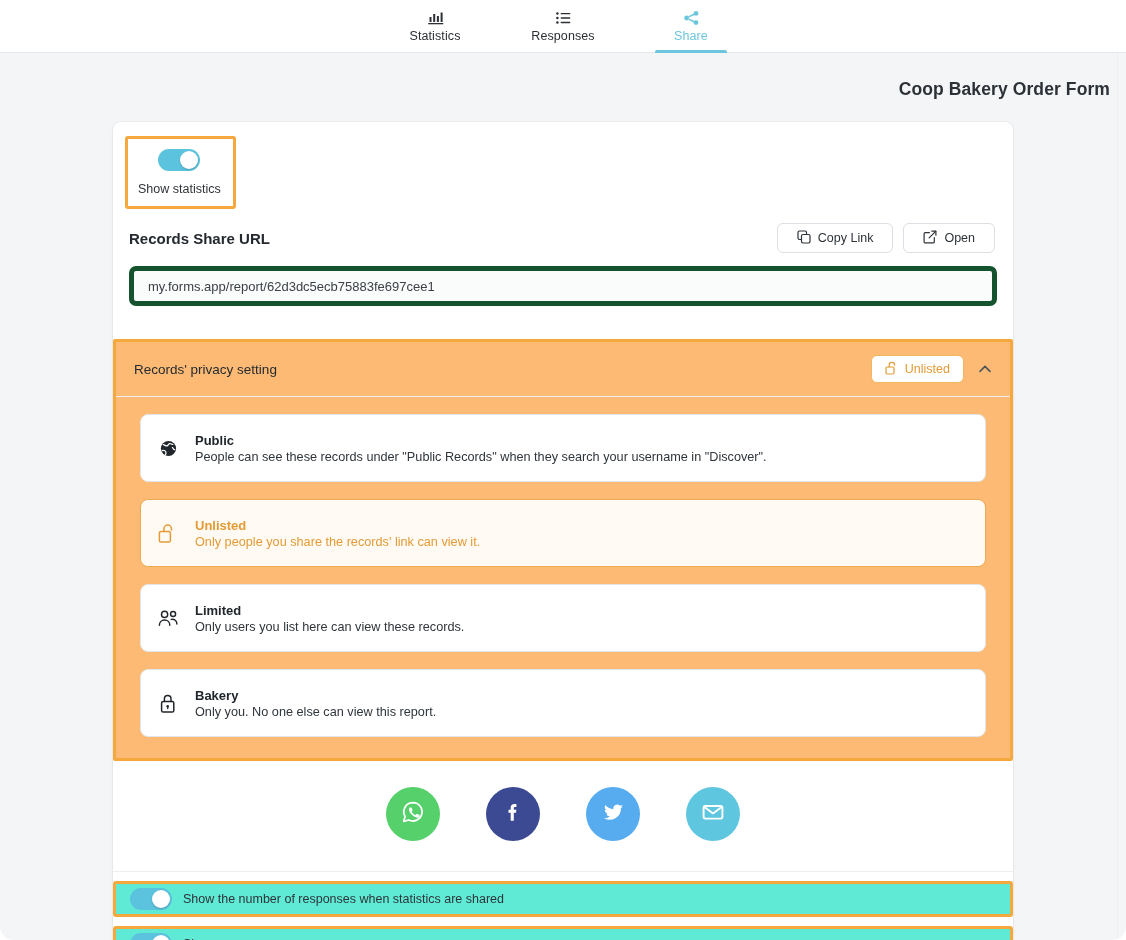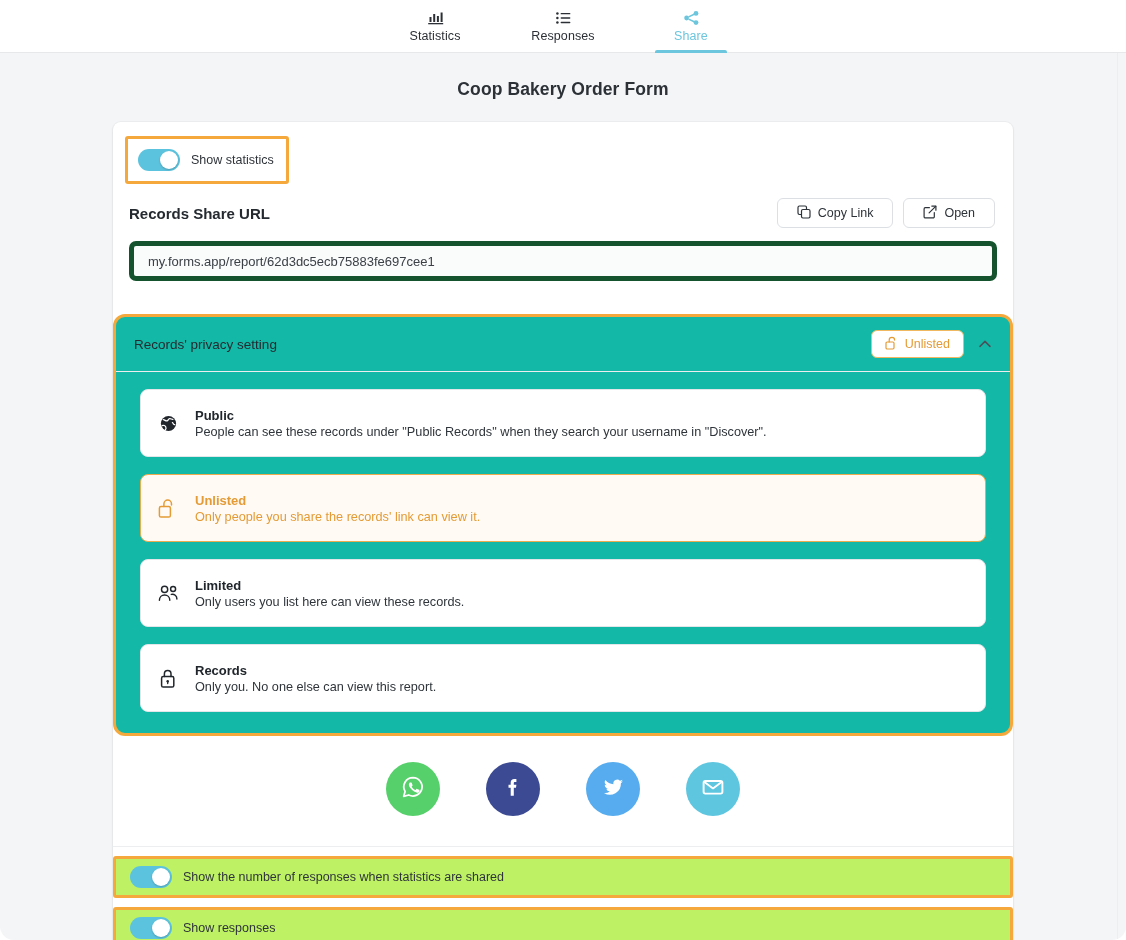--- a/index.html
+++ b/index.html
@@ -68,21 +68,21 @@
   
   .page {
     height: 887px;
     background: #f4f5f6;
     padding-top: 14px;
     overflow: hidden;
     position: relative;
   }
 
   .form-title {
-    text-align: center;
+    text-align: right;
     font-size: 17.5px;
     font-weight: bold;
     color: #2b3137;
     padding: 12px 16px 22px;
     letter-spacing: .1px;
   }
 
   .card {
     width: 900px;
     margin: 0 auto;
@@ -96,20 +96,21 @@
   
   .sec-top { padding: 14px 14px 16px; }
   .toggle-box-hl {
     display: inline-flex;
     align-items: center;
     gap: 11px;
     padding: 10px 12px 10px 10px;
     border: 3px solid #f5a93c;
     border-radius: 3px;
     margin-left: -2px;
+    flex-direction: column;
   }
 
   .switch {
     width: 42px;
     height: 22px;
     border-radius: 11px;
     background: #5cc3de;
     position: relative;
     flex: 0 0 auto;
     cursor: pointer;
@@ -155,23 +156,23 @@
     align-items: center;
     padding: 0 14px;
     font-size: 13px;
     color: #3b4147;
     cursor: text;
   }
 
   
   .privacy-wrap {
     border: 3px solid #f5a93c;
-    border-radius: 12px;
+    border-radius: 2px;
     margin: 17px 0 0;
-    background: #14b8a6;
+    background: #fdba74;
   }
   .privacy-head {
     height: 55px;
     display: flex;
     align-items: center;
     justify-content: space-between;
     padding: 0 16px 0 18px;
     border-bottom: 1px solid #eceef0;
     cursor: pointer;
   }
@@ -227,26 +228,26 @@
     width: 54px; height: 54px;
     border-radius: 50%;
     display: flex; align-items: center; justify-content: center;
     cursor: pointer;
   }
 
   
   .bottom-toggle {
     border: 3px solid #f5a93c;
     border-radius: 3px;
-    height: 42px;
+    height: 36px;
     display: flex;
     align-items: center;
     gap: 11px;
     padding: 0 14px;
-    background: #bef264;
+    background: #5eead4;
     margin-top: 9px;
   }
   .bottom-toggle:first-of-type { margin-top: 12px; }
 
   
   .scroll-track {
     position: absolute;
     top: 53px; right: 0;
     width: 9px;
     height: 887px;
@@ -421,21 +422,21 @@
           <div class="opt">
             <span class="opt-ico">
               <svg width="19" height="21" viewBox="0 0 19 21">
                 <rect x="2.6" y="8.6" width="12.2" height="10.4" rx="1.6" fill="none" stroke="#20262c" stroke-width="1.5"></rect>
                 <path d="M5.4 8.6V5.9a3.3 3.3 0 0 1 6.6 0v2.7" fill="none" stroke="#20262c" stroke-width="1.5" stroke-linecap="round"></path>
                 <circle cx="8.7" cy="13.3" r="1.25" fill="#20262c"></circle>
                 <rect x="8.05" y="13.6" width="1.3" height="2.6" rx=".6" fill="#20262c"></rect>
               </svg>
             </span>
             <span class="opt-txt">
-              <span class="opt-title">Records</span>
+              <span class="opt-title">Bakery</span>
               <span class="opt-desc">Only you. No one else can view this report.</span>
             </span>
           </div>
 
         </div>
       </div>
 
       <div class="social-row">
 
         <div class="social" style="background:#56d06a">

